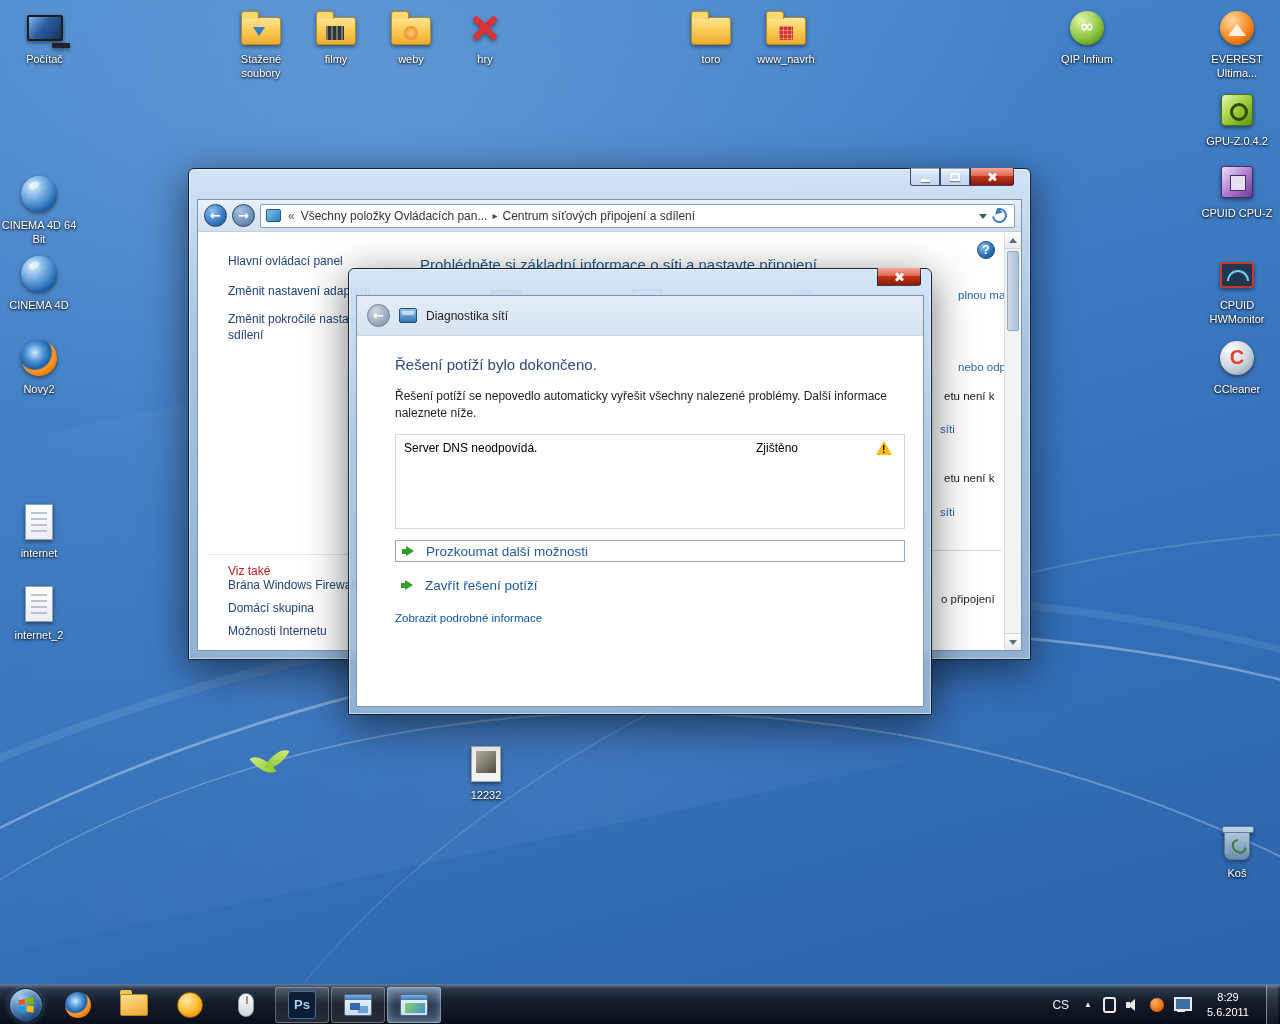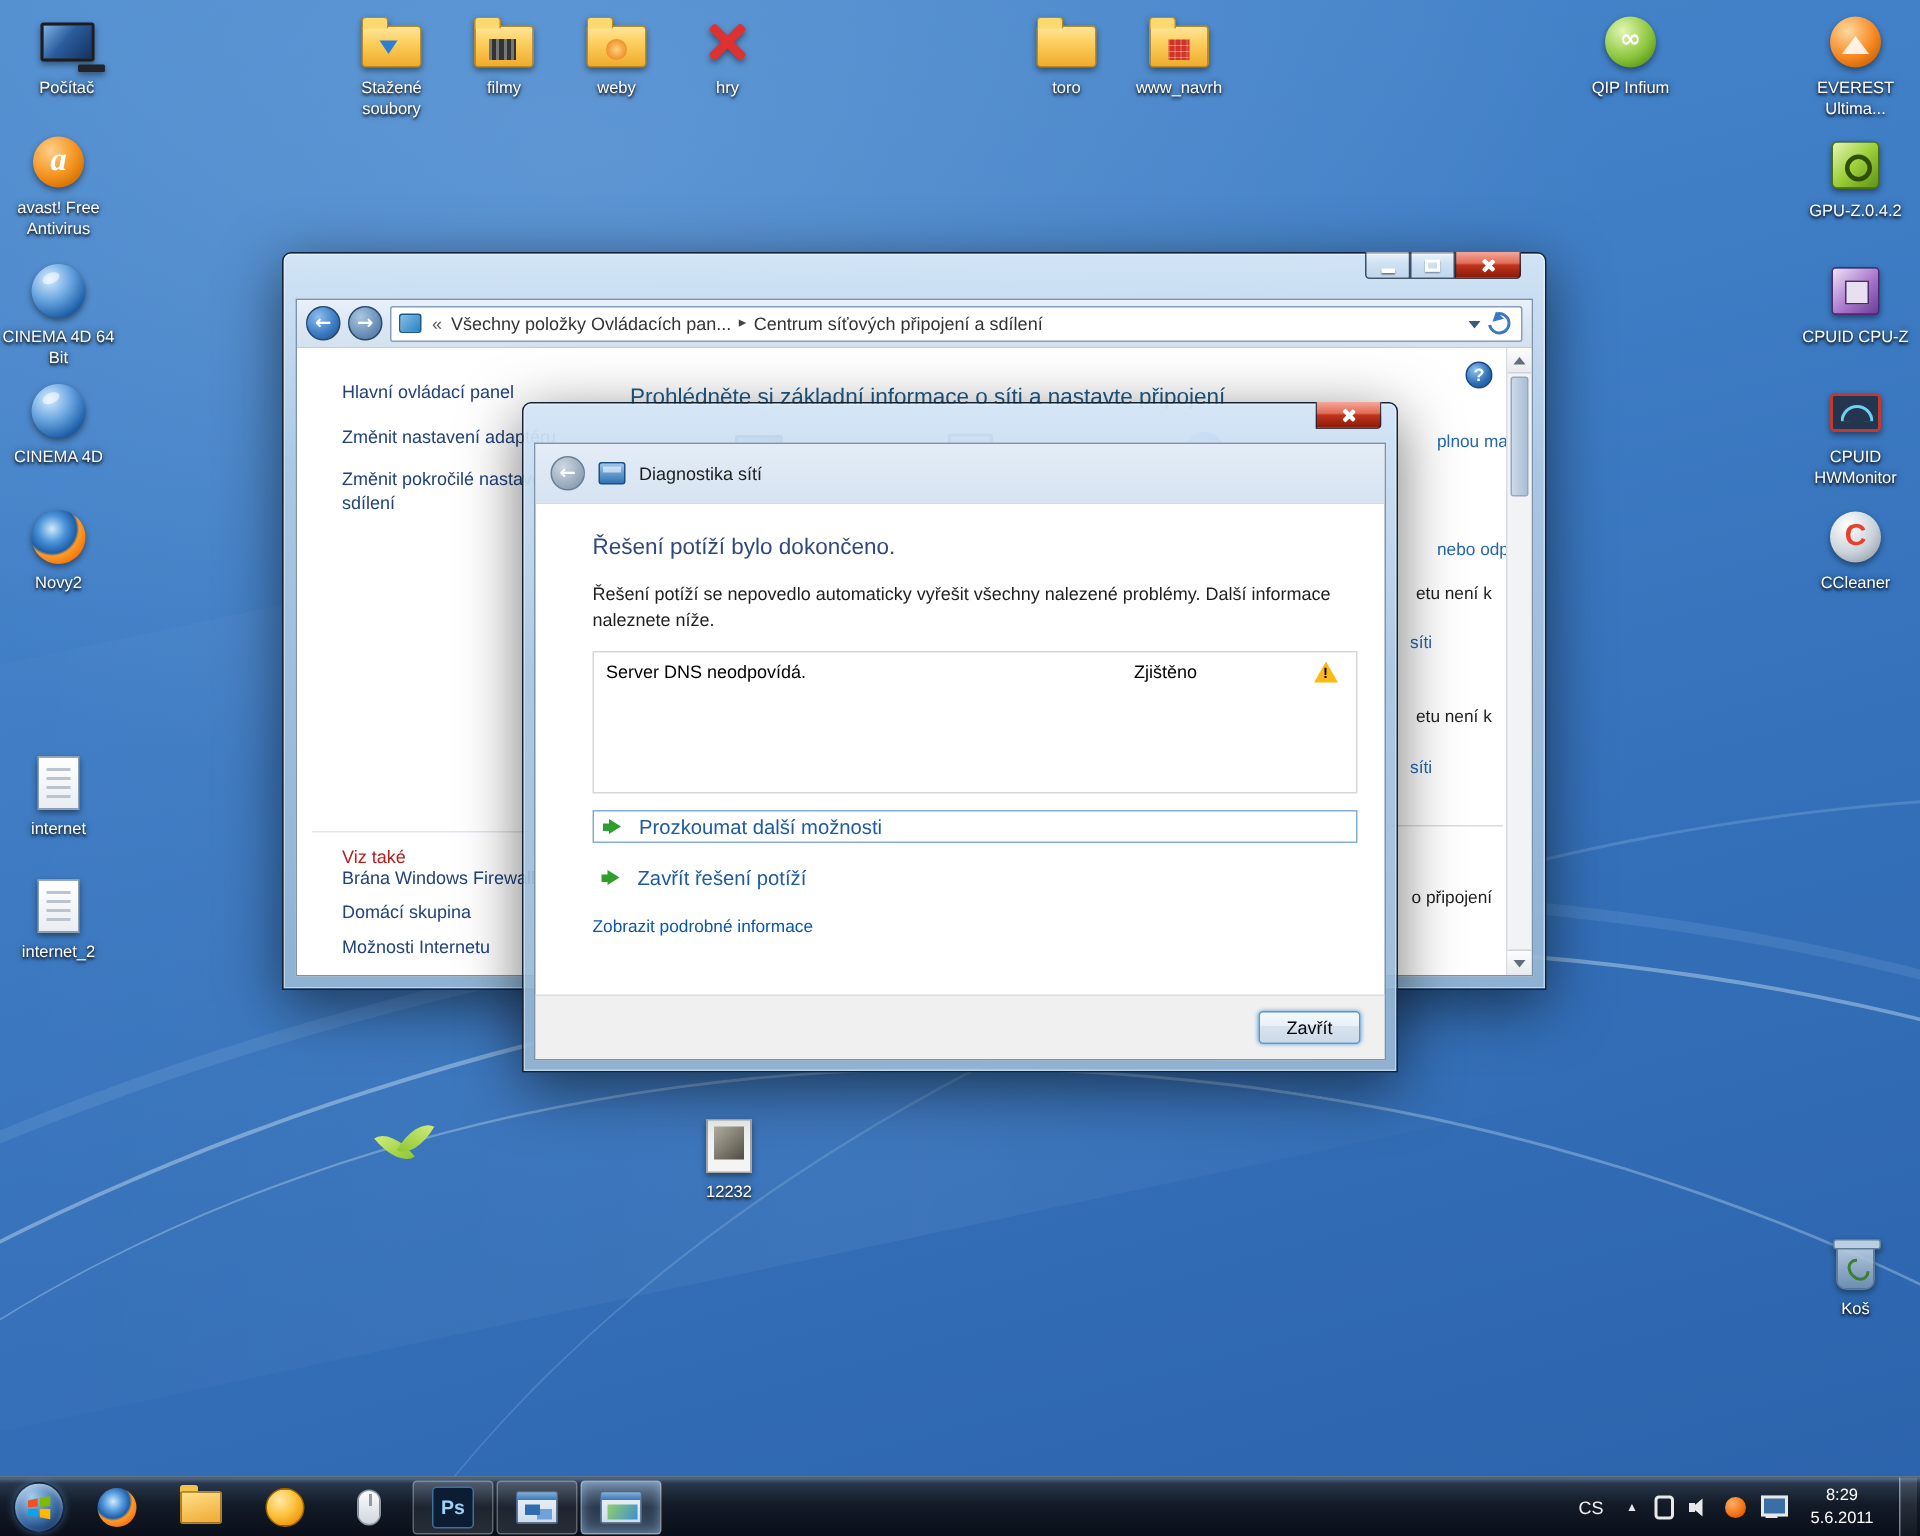--- a/index.html
+++ b/index.html
@@ -272,42 +272,35 @@
         </div>
         <div class="di-label">QIP Infium</div>
       </div>
       <div class="desk-icon" style="left: 1199px; top: 6px;">
         <div class="di-img t-everest">
           <i></i>
           <b></b>
         </div>
         <div class="di-label">EVEREST Ultima...</div>
       </div>
-      <div class="desk-icon" style="left: 1px; top: 86px;">
-        <div class="di-img t-avast">
-          <i></i>
-          <b></b>
-        </div>
-        <div class="di-label">avast! Free Antivirus</div>
-      </div>
       <div class="desk-icon" style="left: 1199px; top: 88px;">
         <div class="di-img t-gpuz">
           <i></i>
           <b></b>
         </div>
         <div class="di-label">GPU-Z.0.4.2</div>
       </div>
       <div class="desk-icon" style="left: 1px; top: 172px;">
         <div class="di-img t-cinema">
           <i></i>
           <b></b>
         </div>
         <div class="di-label">CINEMA 4D 64 Bit</div>
       </div>
-      <div class="desk-icon" style="left: 1199px; top: 172px; text-align: center;">
+      <div class="desk-icon" style="left: 1199px; top: 160px; text-align: center;">
         <div class="di-img t-cpuz">
           <i></i>
           <b></b>
         </div>
         <div class="di-label">CPUID CPU-Z</div>
       </div>
       <div class="desk-icon" style="left: 1px; top: 252px;">
         <div class="di-img t-cinema">
           <i></i>
           <b></b>
@@ -464,23 +457,20 @@
         </div>
         <div class="cmdlink boxed">
           <span class="green-arrow"></span>
           <span class="cmd-label">Prozkoumat další možnosti</span>
         </div>
         <div class="cmdlink">
           <span class="green-arrow"></span>
           <span class="cmd-label">Zavřít řešení potíží</span>
         </div>
         <a class="dlg-link">Zobrazit podrobné informace</a>
-      </div>
-      <div class="dlg-footer">
-        <button class="btn-close">Zavřít</button>
       </div>
     </div>
   </div>
 
   <div class="taskbar">
     <div id="tb-buttons">
         <div class="tb start">
           <span class="orb">
             <svg width="20" height="20" viewBox="0 0 24 24">
               <path d="M3.2 6.4 L11 4.6 L11 11.2 L3.2 11.9 Z" fill="#f25022"></path>

